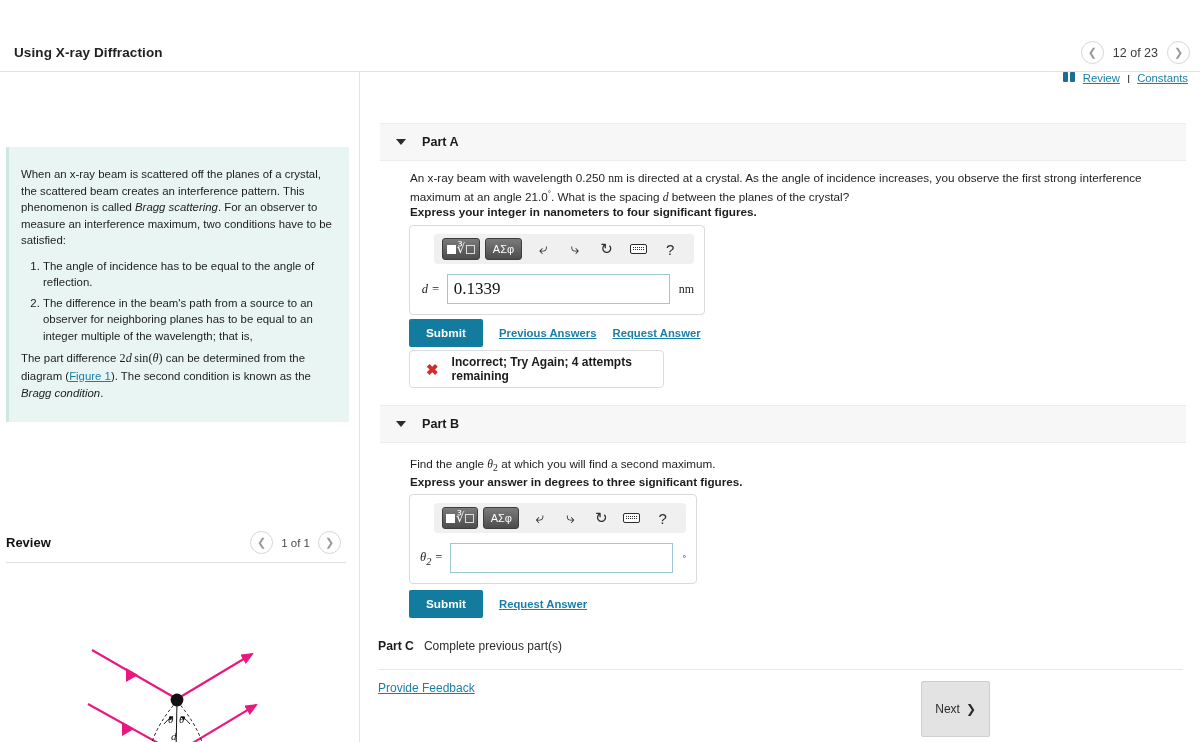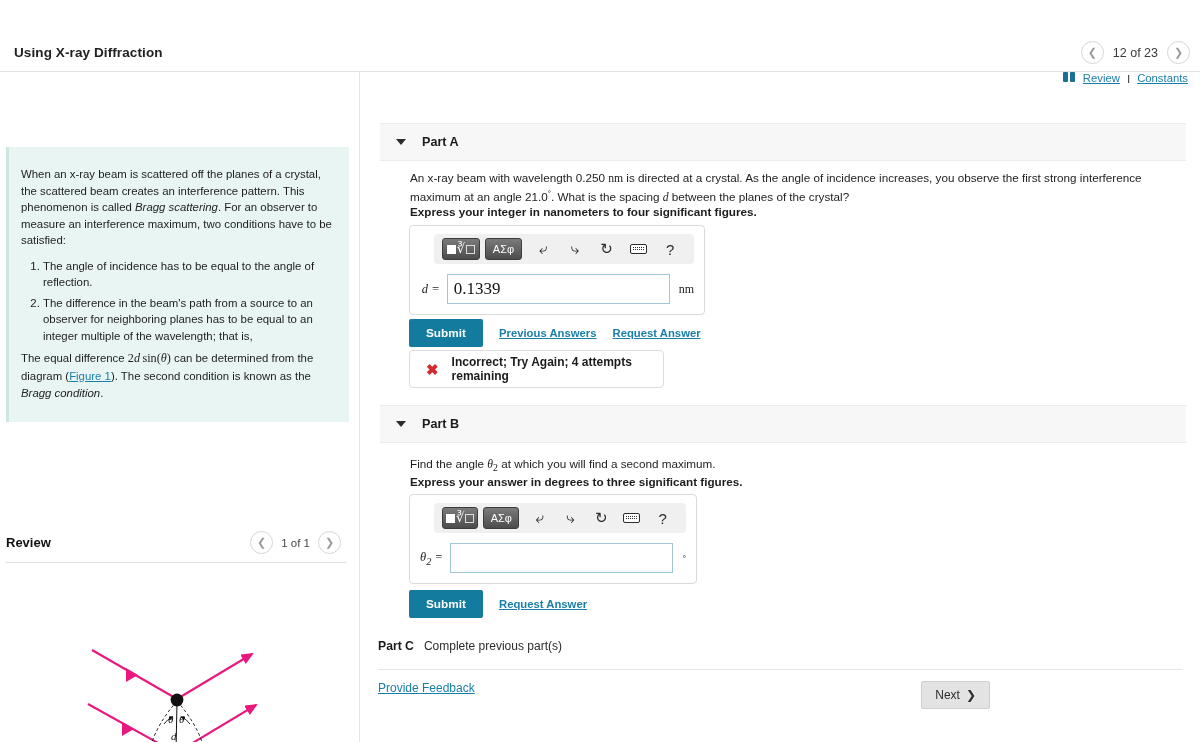--- a/index.html
+++ b/index.html
@@ -181,21 +181,21 @@
   .partc-label { font-size: 12.2px; font-weight: bold; color: #1b1b1b; }
   .partc-note { font-size: 12px; color: #2c2c2c; }
 
   .bottom-rule { position: absolute; left: 378px; top: 633px; width: 805px; height: 1px; background: #e6e6e6; }
 
   .feedback-link { position: absolute; left: 378px; top: 645px; font-size: 12px; color: #1a7fa8; text-decoration: underline; cursor: pointer; }
 
   .next-btn {
     position: absolute; right: 17px; top: 645px;
     background: #e3e3e3; border: 1px solid #cfcfcf; border-radius: 2px;
-    font-size: 12px; color: #2b2b2b; padding: 6px 13px; cursor: pointer;
+    font-size: 12px; color: #2b2b2b; padding: 20px 13px; cursor: pointer;
     display: flex; align-items: center; gap: 6px;
     font-family: "Liberation Sans", sans-serif;
   }
 
   .loader-dot {
     position: absolute; left: 566px; top: 736px; width: 18px; height: 6px;
     border-radius: 50%; background: #1a8aa8;
   }
 </style>
 </head>
@@ -218,21 +218,21 @@
 
     <div class="intro-box">
       <p>
         <span>When an x-ray beam is scattered off the planes of a crystal, the scattered beam creates an interference pattern. This phenomenon is called </span><span class="emph">Bragg scattering</span><span>. For an observer to measure an interference maximum, two conditions have to be satisfied:</span>
       </p>
       <ol>
         <li>The angle of incidence has to be equal to the angle of reflection.</li>
         <li>The difference in the beam's path from a source to an observer for neighboring planes has to be equal to an integer multiple of the wavelength; that is,</li>
       </ol>
       <p>
-        <span>The equal difference </span><span class="inline-math">2<span class="mi">d</span> sin(<span class="mi">θ</span>)</span><span> can be determined from the diagram (</span><span class="lnk">Figure 1</span><span>). The second condition is known as the </span><span class="emph">Bragg condition</span><span>.</span>
+        <span>The part difference </span><span class="inline-math">2<span class="mi">d</span> sin(<span class="mi">θ</span>)</span><span> can be determined from the diagram (</span><span class="lnk">Figure 1</span><span>). The second condition is known as the </span><span class="emph">Bragg condition</span><span>.</span>
       </p>
     </div>
 
     <div class="fig-header">
       <div class="fig-title">Review</div>
       <div class="fig-pager">
         <button class="circ-btn">❮</button>
         <span class="pager-label">1 of 1</span>
         <button class="circ-btn">❯</button>
       </div>

